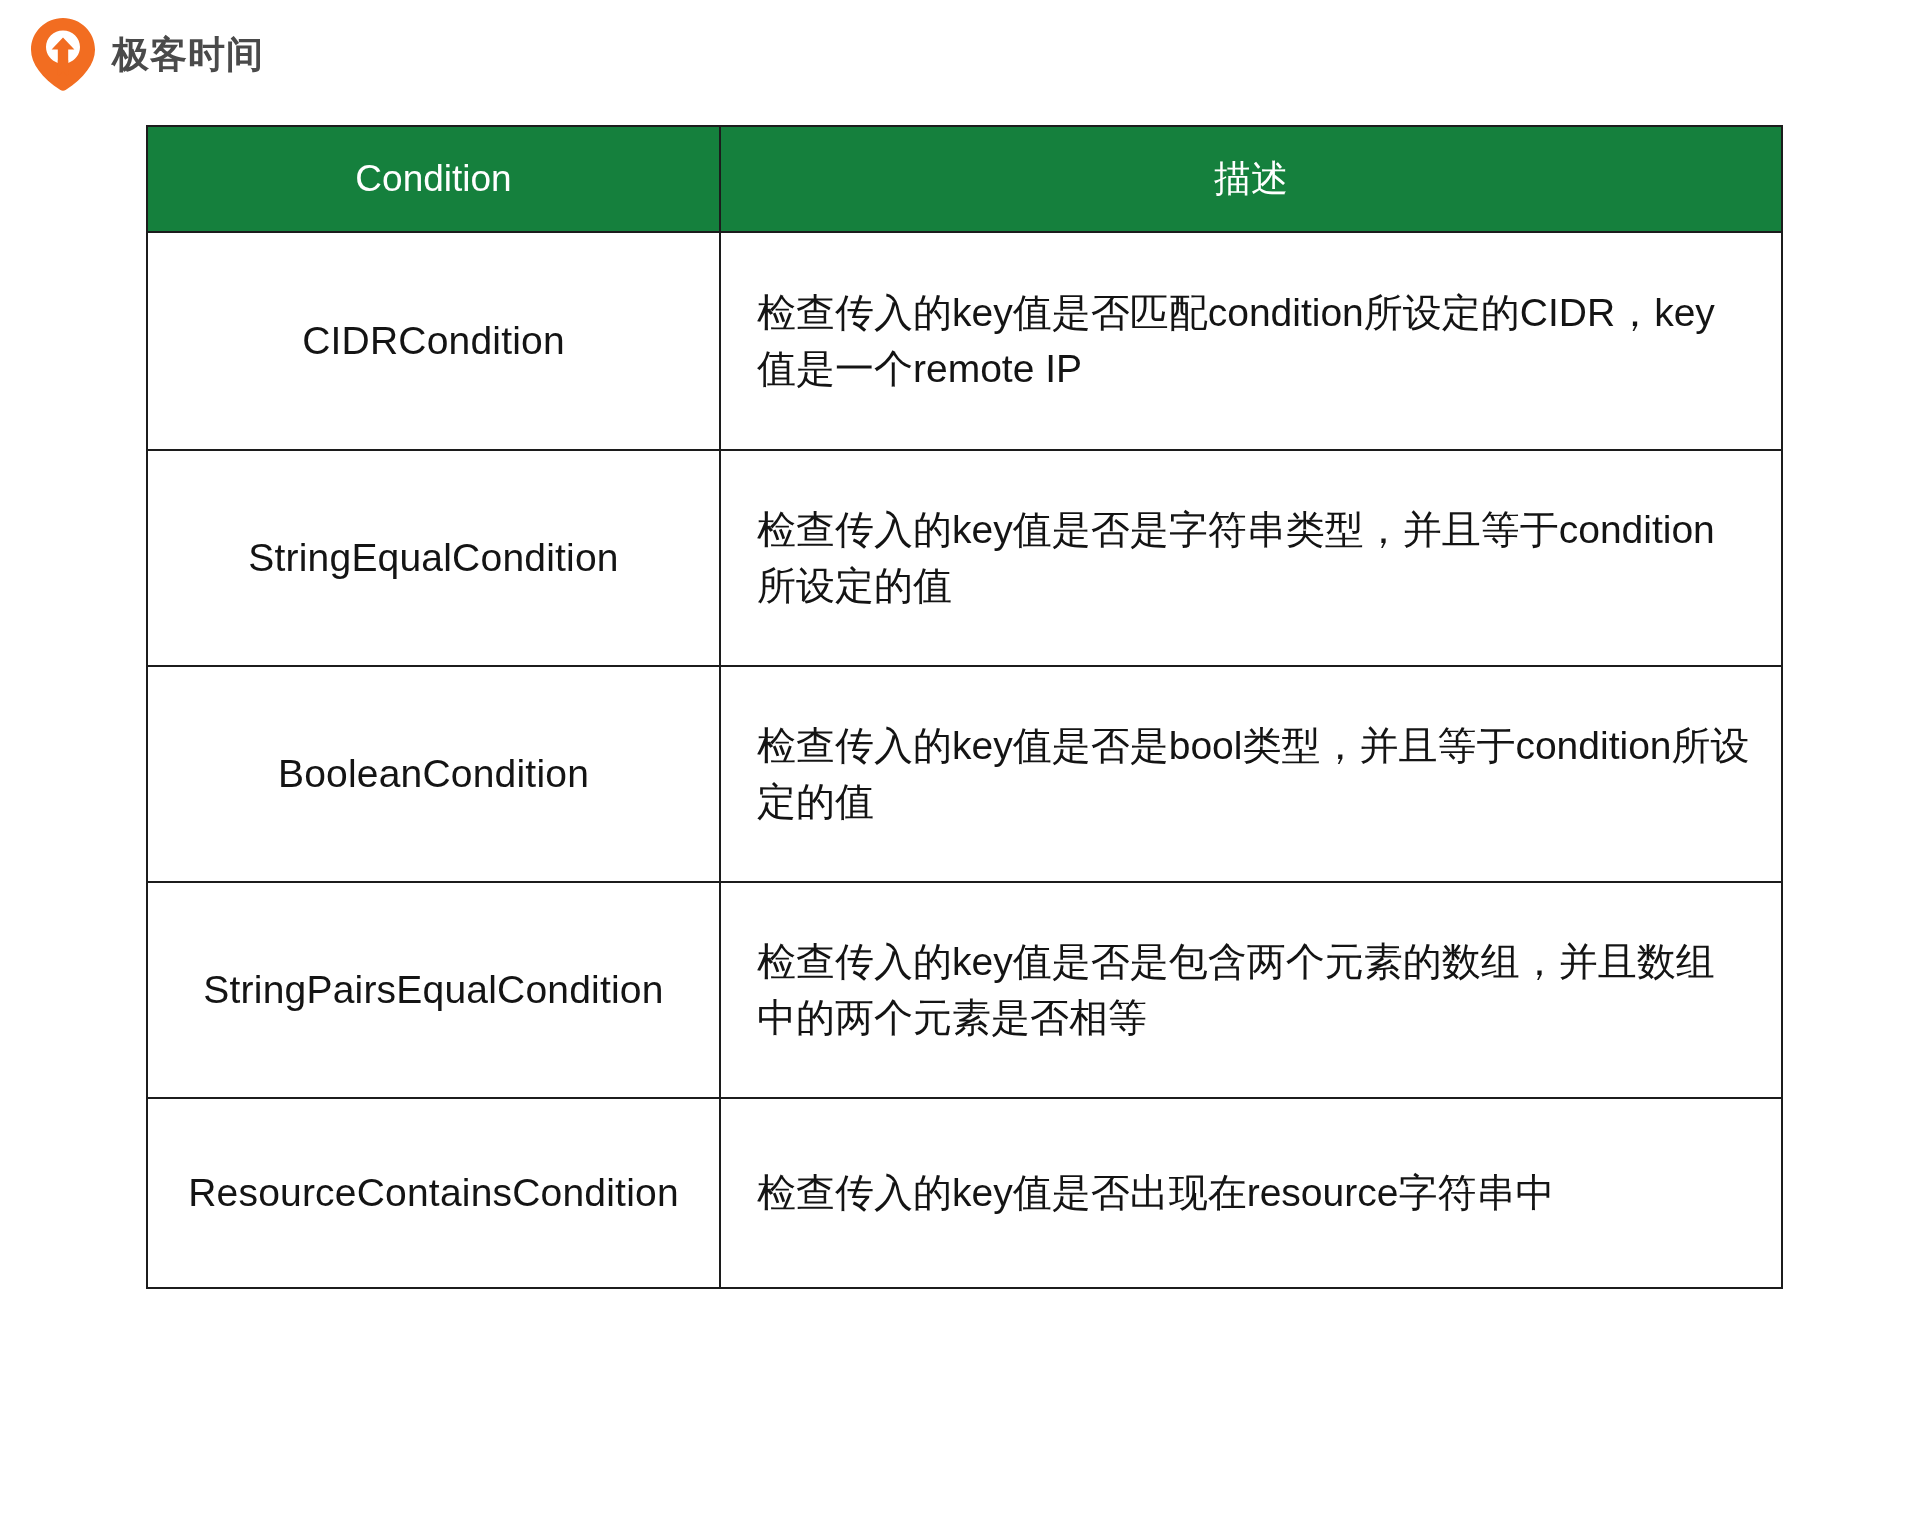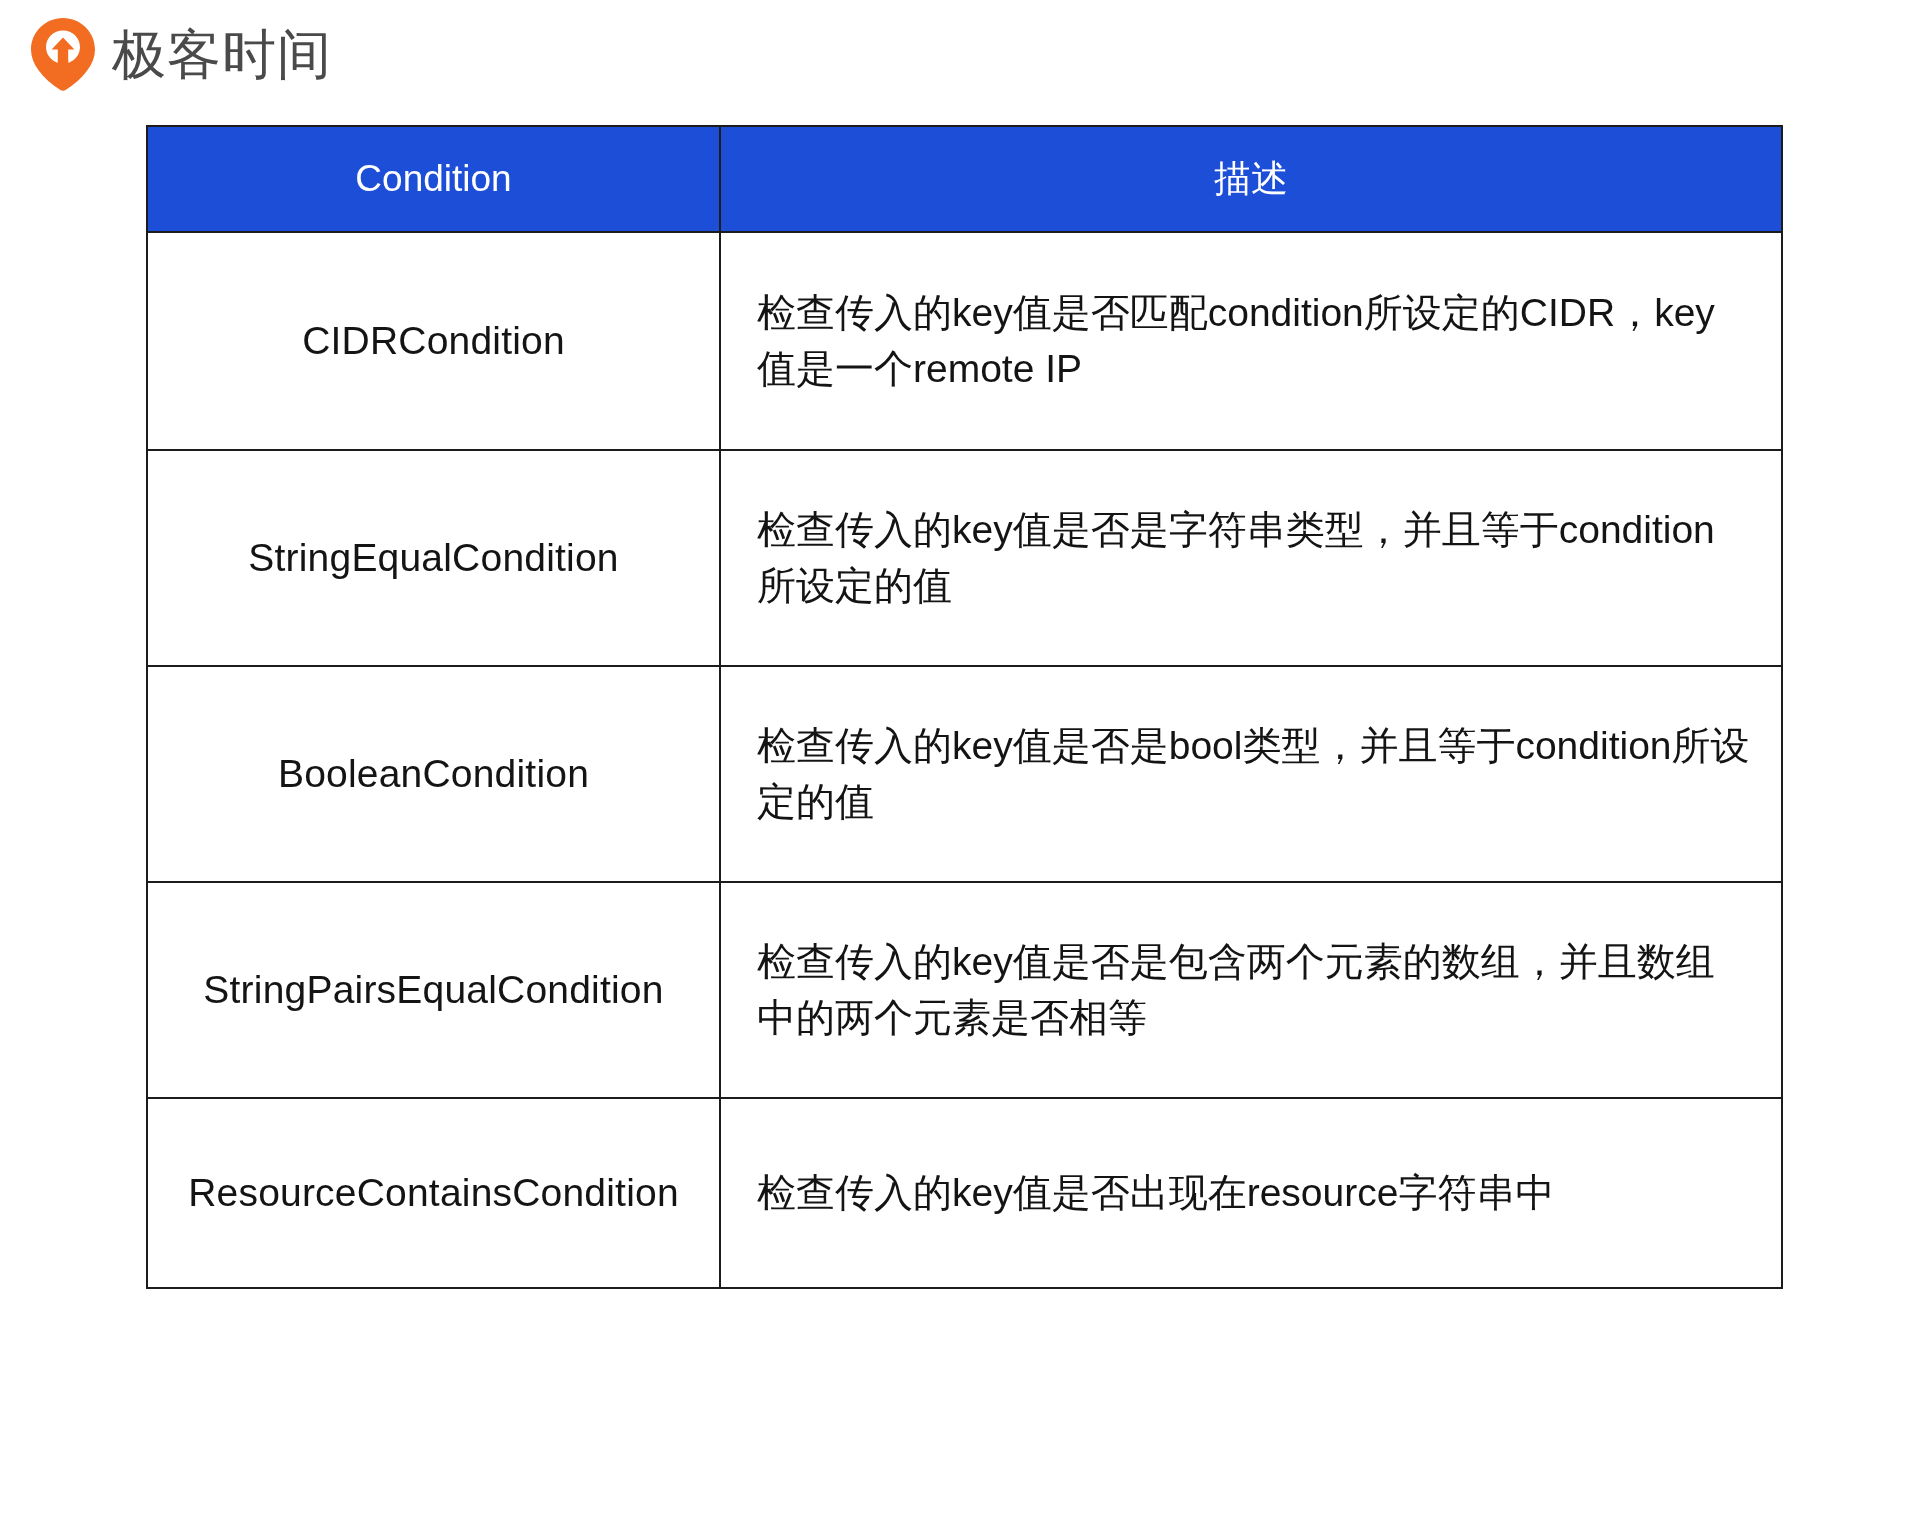--- a/index.html
+++ b/index.html
@@ -27,22 +27,22 @@
     height: 80px;
   }
   .brand-mark {
     width: 66px;
     height: 76px;
     position: relative;
     flex: 0 0 auto;
   }
   .brand-mark svg { display: block; }
   .brand-name {
-    font-size: 54px;
-    font-weight: 400;
+    font-size: 37px;
+    font-weight: 700;
     letter-spacing: 1px;
     color: #4a4a4a;
     line-height: 1;
     white-space: nowrap;
     font-family: "Liberation Sans", "DejaVu Sans", sans-serif;
   }
 
   
   .table-wrap {
     position: absolute;
@@ -57,21 +57,21 @@
   }
   table.cond-table th,
   table.cond-table td {
     border: 2px solid #1c1c1c;
     vertical-align: middle;
   }
   col.col-cond { width: 573px; }
   col.col-desc { width: auto; }
 
   thead th {
-    background: #1d4ed8;
+    background: #15803d;
     color: #ffffff;
     font-weight: 400;
     font-size: 37px;
     height: 104px;
     padding: 0 10px;
     text-align: center;
     border-top-width: 4px;
   }
 
   tbody td {

